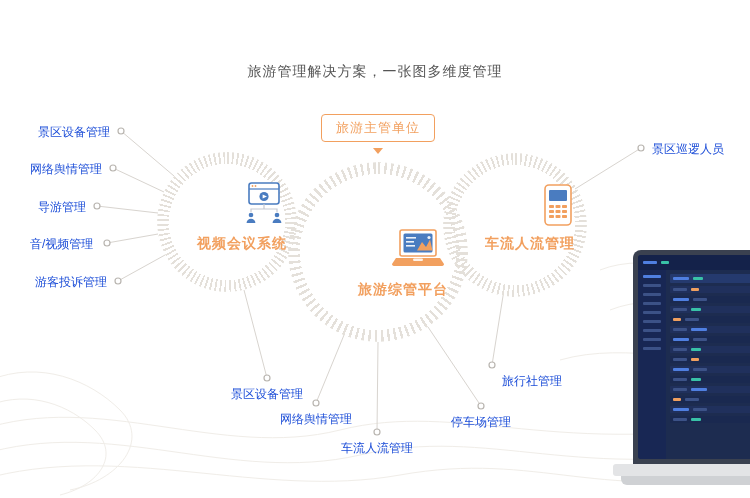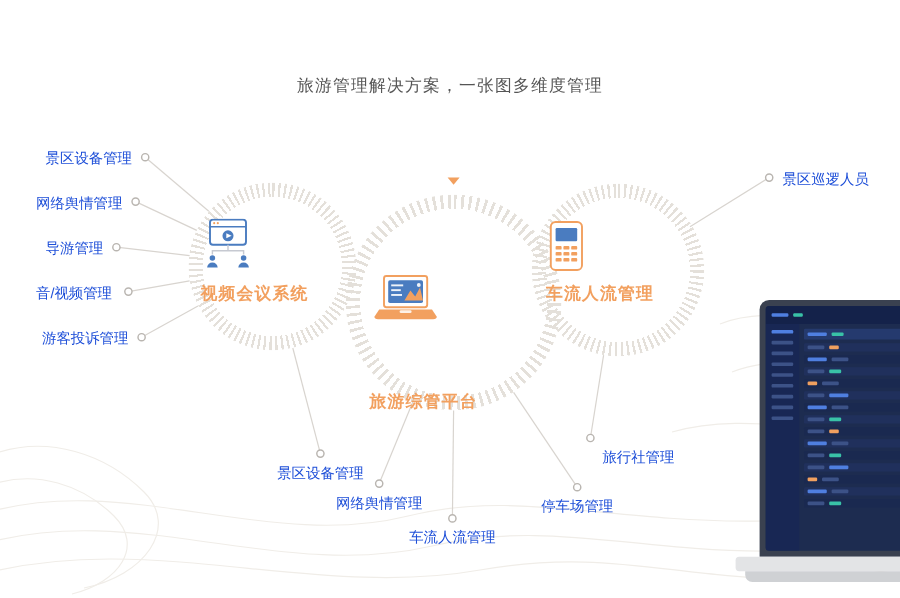--- a/index.html
+++ b/index.html
@@ -19,23 +19,23 @@
         -webkit-mask:radial-gradient(closest-side, transparent calc(100% - 12px), #000 calc(100% - 12px));
         mask:radial-gradient(closest-side, transparent calc(100% - 12px), #000 calc(100% - 12px));}
   .ring-left{left:157px;top:152px;width:140px;height:140px;}
   .ring-center{left:288px;top:162px;width:180px;height:180px;}
   .ring-right{left:443px;top:153px;width:144px;height:144px;}
 
   .connectors{position:absolute;left:0;top:0;pointer-events:none;}
   .connectors line{stroke:#d8d4cf;stroke-width:1;}
   .connectors circle{fill:#fff;stroke:#b9b5b0;stroke-width:1.2;}
 
-  .node{position:absolute;display:flex;flex-direction:column;align-items:flex-start;}
+  .node{position:absolute;display:flex;flex-direction:column;align-items:flex-end;}
   .node-left{left:167px;top:182px;width:120px;}
-  .node-center{left:308px;top:228px;width:140px;gap:44px;}
+  .node-center{left:308px;top:228px;width:140px;}
   .node-right{left:455px;top:184px;width:120px;}
   .node-label{margin-top:5px;font-size:14px;font-weight:600;color:#F2A05F;letter-spacing:1px;white-space:nowrap;}
 
   .authority-box{position:absolute;left:378px;top:114px;transform:translateX(-50%);
         border:1px solid #F2A05F;color:#F2A05F;background:#fff;border-radius:4px;
         font-size:13px;letter-spacing:1px;padding:0 14px;height:26px;line-height:26px;white-space:nowrap;}
   .down-arrow{position:absolute;left:378px;top:148px;transform:translateX(-50%);
         width:0;height:0;border-left:5px solid transparent;border-right:5px solid transparent;
         border-top:6px solid #F2A05F;}
 
@@ -107,20 +107,21 @@
     <circle cx="107" cy="243" r="3"></circle>
     <circle cx="118" cy="281" r="3"></circle>
     <circle cx="641" cy="148" r="3"></circle>
     <circle cx="267" cy="378" r="3"></circle>
     <circle cx="316" cy="403" r="3"></circle>
     <circle cx="377" cy="432" r="3"></circle>
     <circle cx="481" cy="406" r="3"></circle>
     <circle cx="492" cy="365" r="3"></circle>
   </svg>
 
+  <div class="authority-box">旅游主管单位</div>
   <div class="down-arrow"></div>
 
   <div class="node node-left">
     <span class="icon">
       <svg width="46" height="44" viewBox="0 0 46 44">
         <rect x="8" y="1" width="30" height="21" rx="2.5" fill="#fff" stroke="#4A7CC0" stroke-width="1.6"></rect>
         <line x1="8" y1="7" x2="38" y2="7" stroke="#4A7CC0" stroke-width="1.2"></line>
         <circle cx="11.5" cy="4" r="0.9" fill="#F2A05F"></circle>
         <circle cx="14.5" cy="4" r="0.9" fill="#F2A05F"></circle>
         <circle cx="23" cy="14.5" r="4.6" fill="#4A7CC0"></circle>

